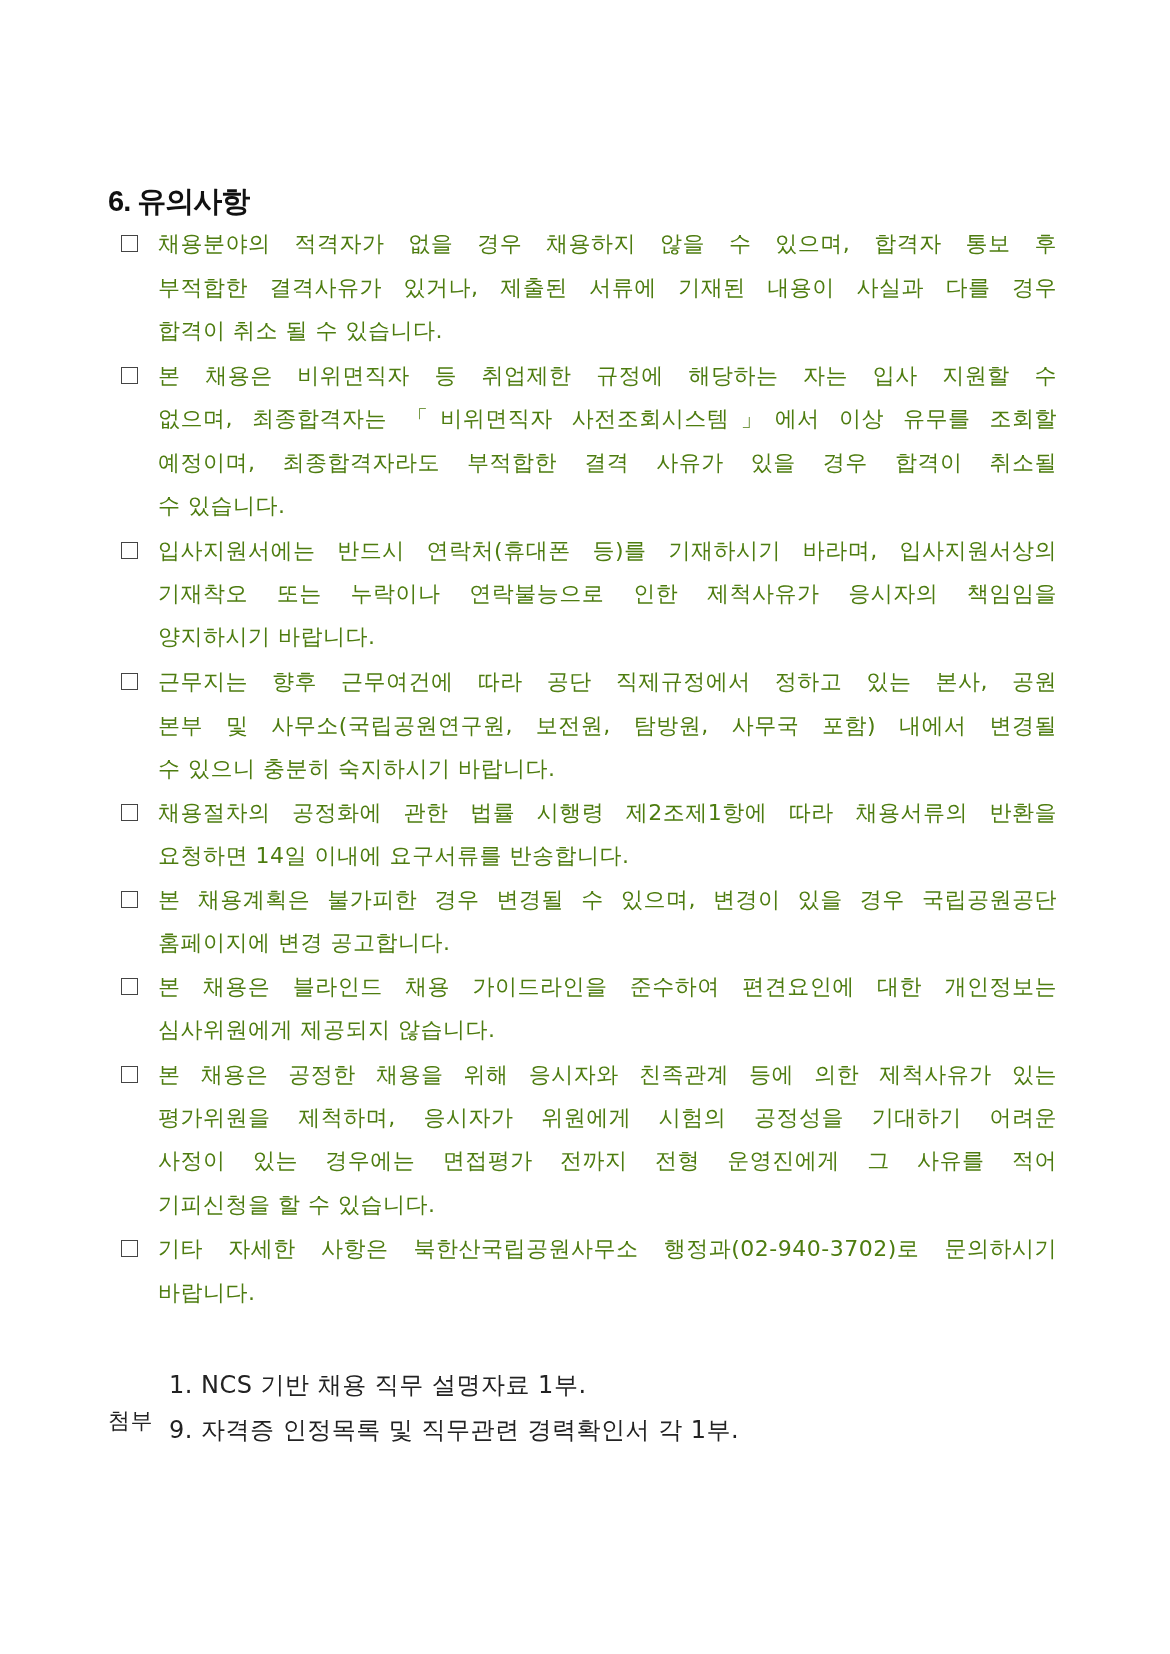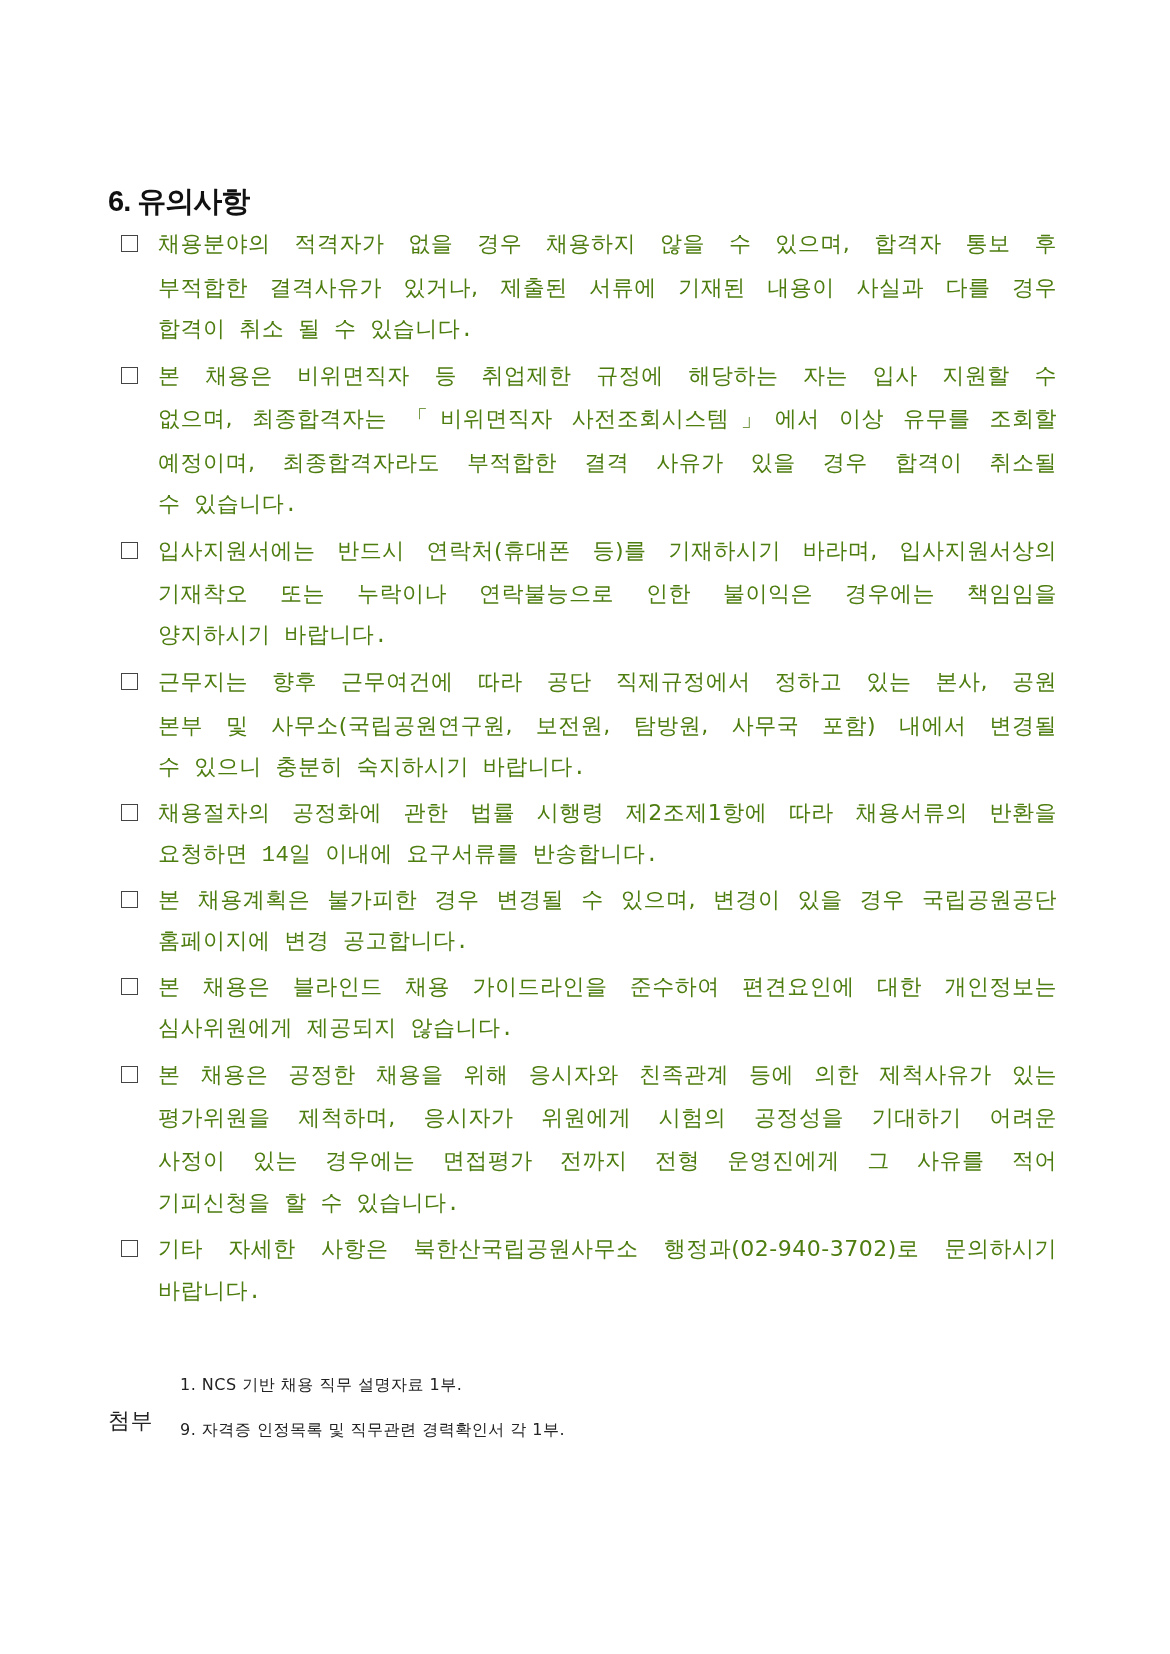--- a/index.html
+++ b/index.html
@@ -14,31 +14,31 @@
       font-size: 29px; font-weight: bold; letter-spacing: -1px;
       color: #111;
       font-family: "Liberation Sans", "DejaVu Sans", sans-serif;
     }
     .line {
       position: absolute; left: 158px; width: 899px; height: 30px;
       font-size: 22px; line-height: 30px; white-space: nowrap;
       text-align: justify; text-align-last: justify;
       letter-spacing: 0.5px; color: #4d7c0f;
     }
-    .line.last { text-align-last: left; font-family: Liberation Mono, monospace; }
+    .line.last { text-align-last: left; }
     .box {
       position: absolute; left: 121px; width: 17px; height: 17px;
       border: 1.3px solid #444; box-sizing: border-box; background: #fff;
     }
     .att-label {
       position: absolute; left: 108px; font-size: 22px; line-height: 30px;
       color: #222; letter-spacing: 0.5px; margin-top: 36px;
     }
     .att-line {
-      position: absolute; left: 180px; font-size: 16px; line-height: 30px;
+      position: absolute; left: 169px; font-size: 24px; line-height: 30px;
       color: #222; letter-spacing: 0.5px; white-space: nowrap;
     }
   </style>
 </head>
 <body>
 
 <div class="page">
 
   <div class="heading">6. 유의사항</div>
 
@@ -53,21 +53,21 @@
     <div class="box" style="top:367px"></div>
     <div class="line" style="top:361px">본 채용은 비위면직자 등 취업제한 규정에 해당하는 자는 입사 지원할 수</div>
     <div class="line" style="top:404px">없으며, 최종합격자는 「비위면직자 사전조회시스템」에서 이상 유무를 조회할</div>
     <div class="line" style="top:448px">예정이며, 최종합격자라도 부적합한 결격 사유가 있을 경우 합격이 취소될</div>
     <div class="line last" style="top:491px">수 있습니다.</div>
   </div>
 
   <div>
     <div class="box" style="top:542px"></div>
     <div class="line" style="top:536px">입사지원서에는 반드시 연락처(휴대폰 등)를 기재하시기 바라며, 입사지원서상의</div>
-    <div class="line" style="top:579px">기재착오 또는 누락이나 연락불능으로 인한 불이익은 경우에는 책임임을</div>
+    <div class="line" style="top:579px">기재착오 또는 누락이나 연락불능으로 인한 제척사유가 응시자의 책임임을</div>
     <div class="line last" style="top:622px">양지하시기 바랍니다.</div>
   </div>
 
   <div>
     <div class="box" style="top:673px"></div>
     <div class="line" style="top:667px">근무지는 향후 근무여건에 따라 공단 직제규정에서 정하고 있는 본사, 공원</div>
     <div class="line" style="top:711px">본부 및 사무소(국립공원연구원, 보전원, 탐방원, 사무국 포함) 내에서 변경될</div>
     <div class="line last" style="top:754px">수 있으니 충분히 숙지하시기 바랍니다.</div>
   </div>
 

